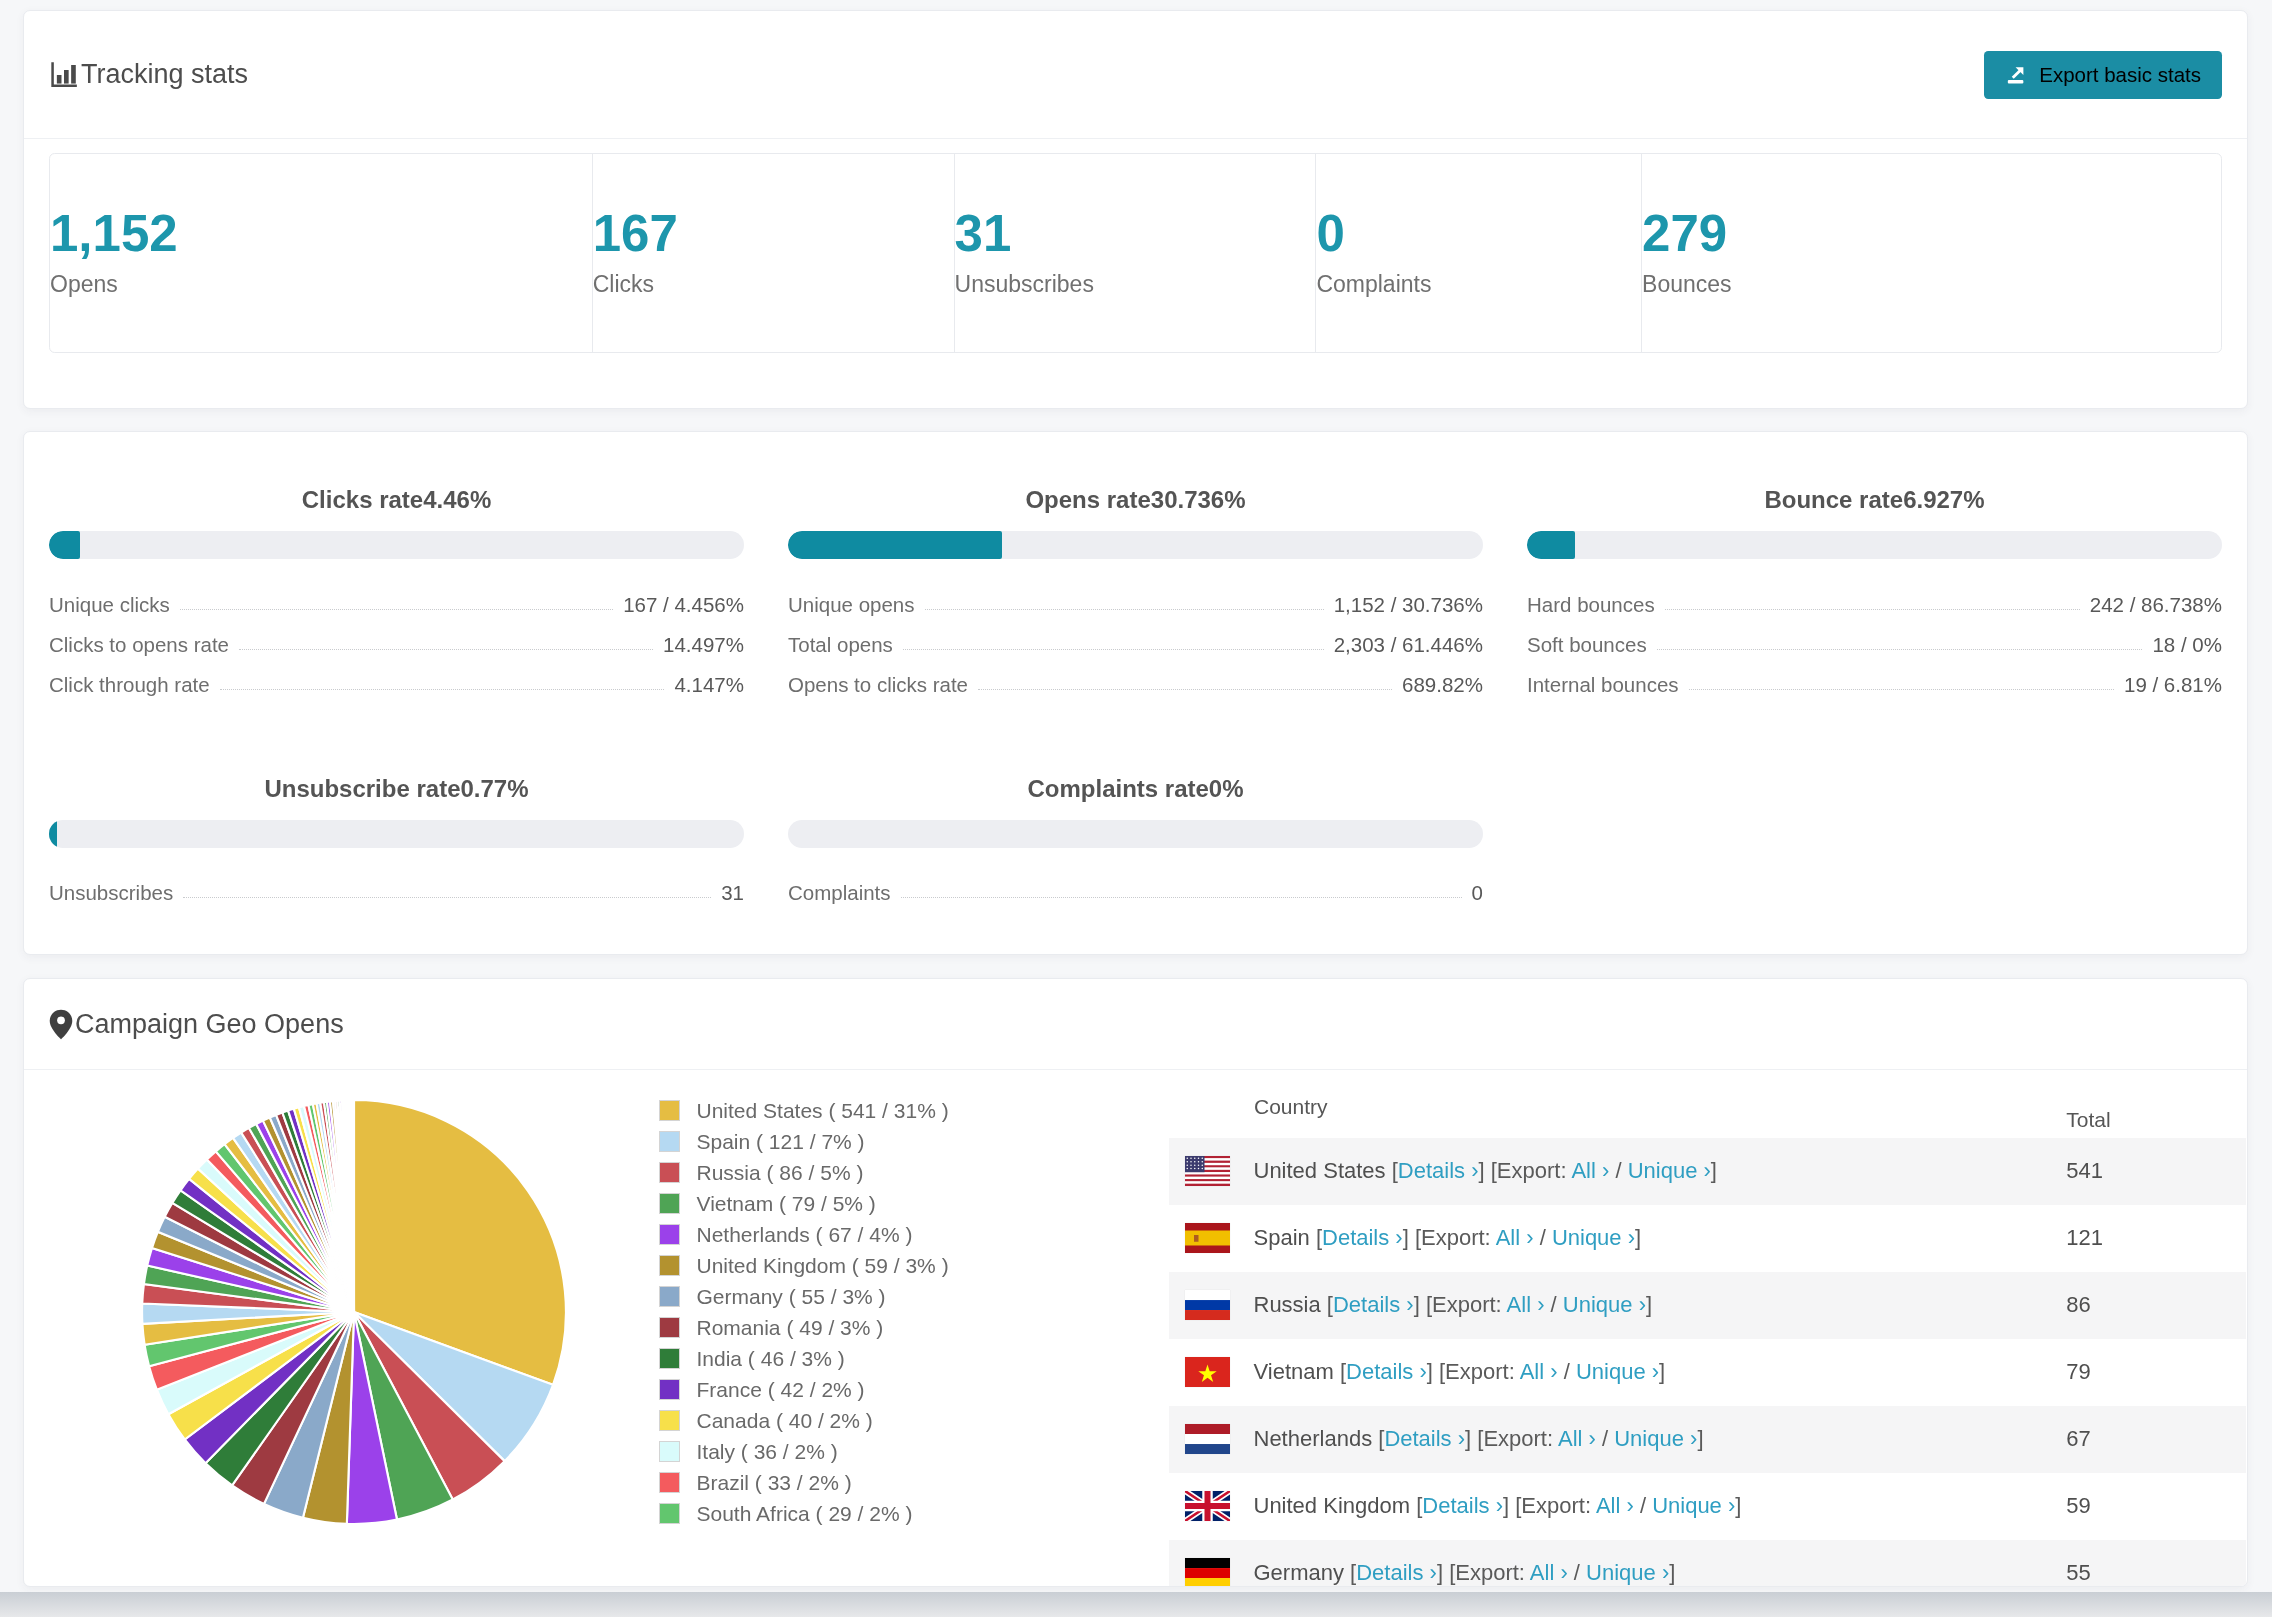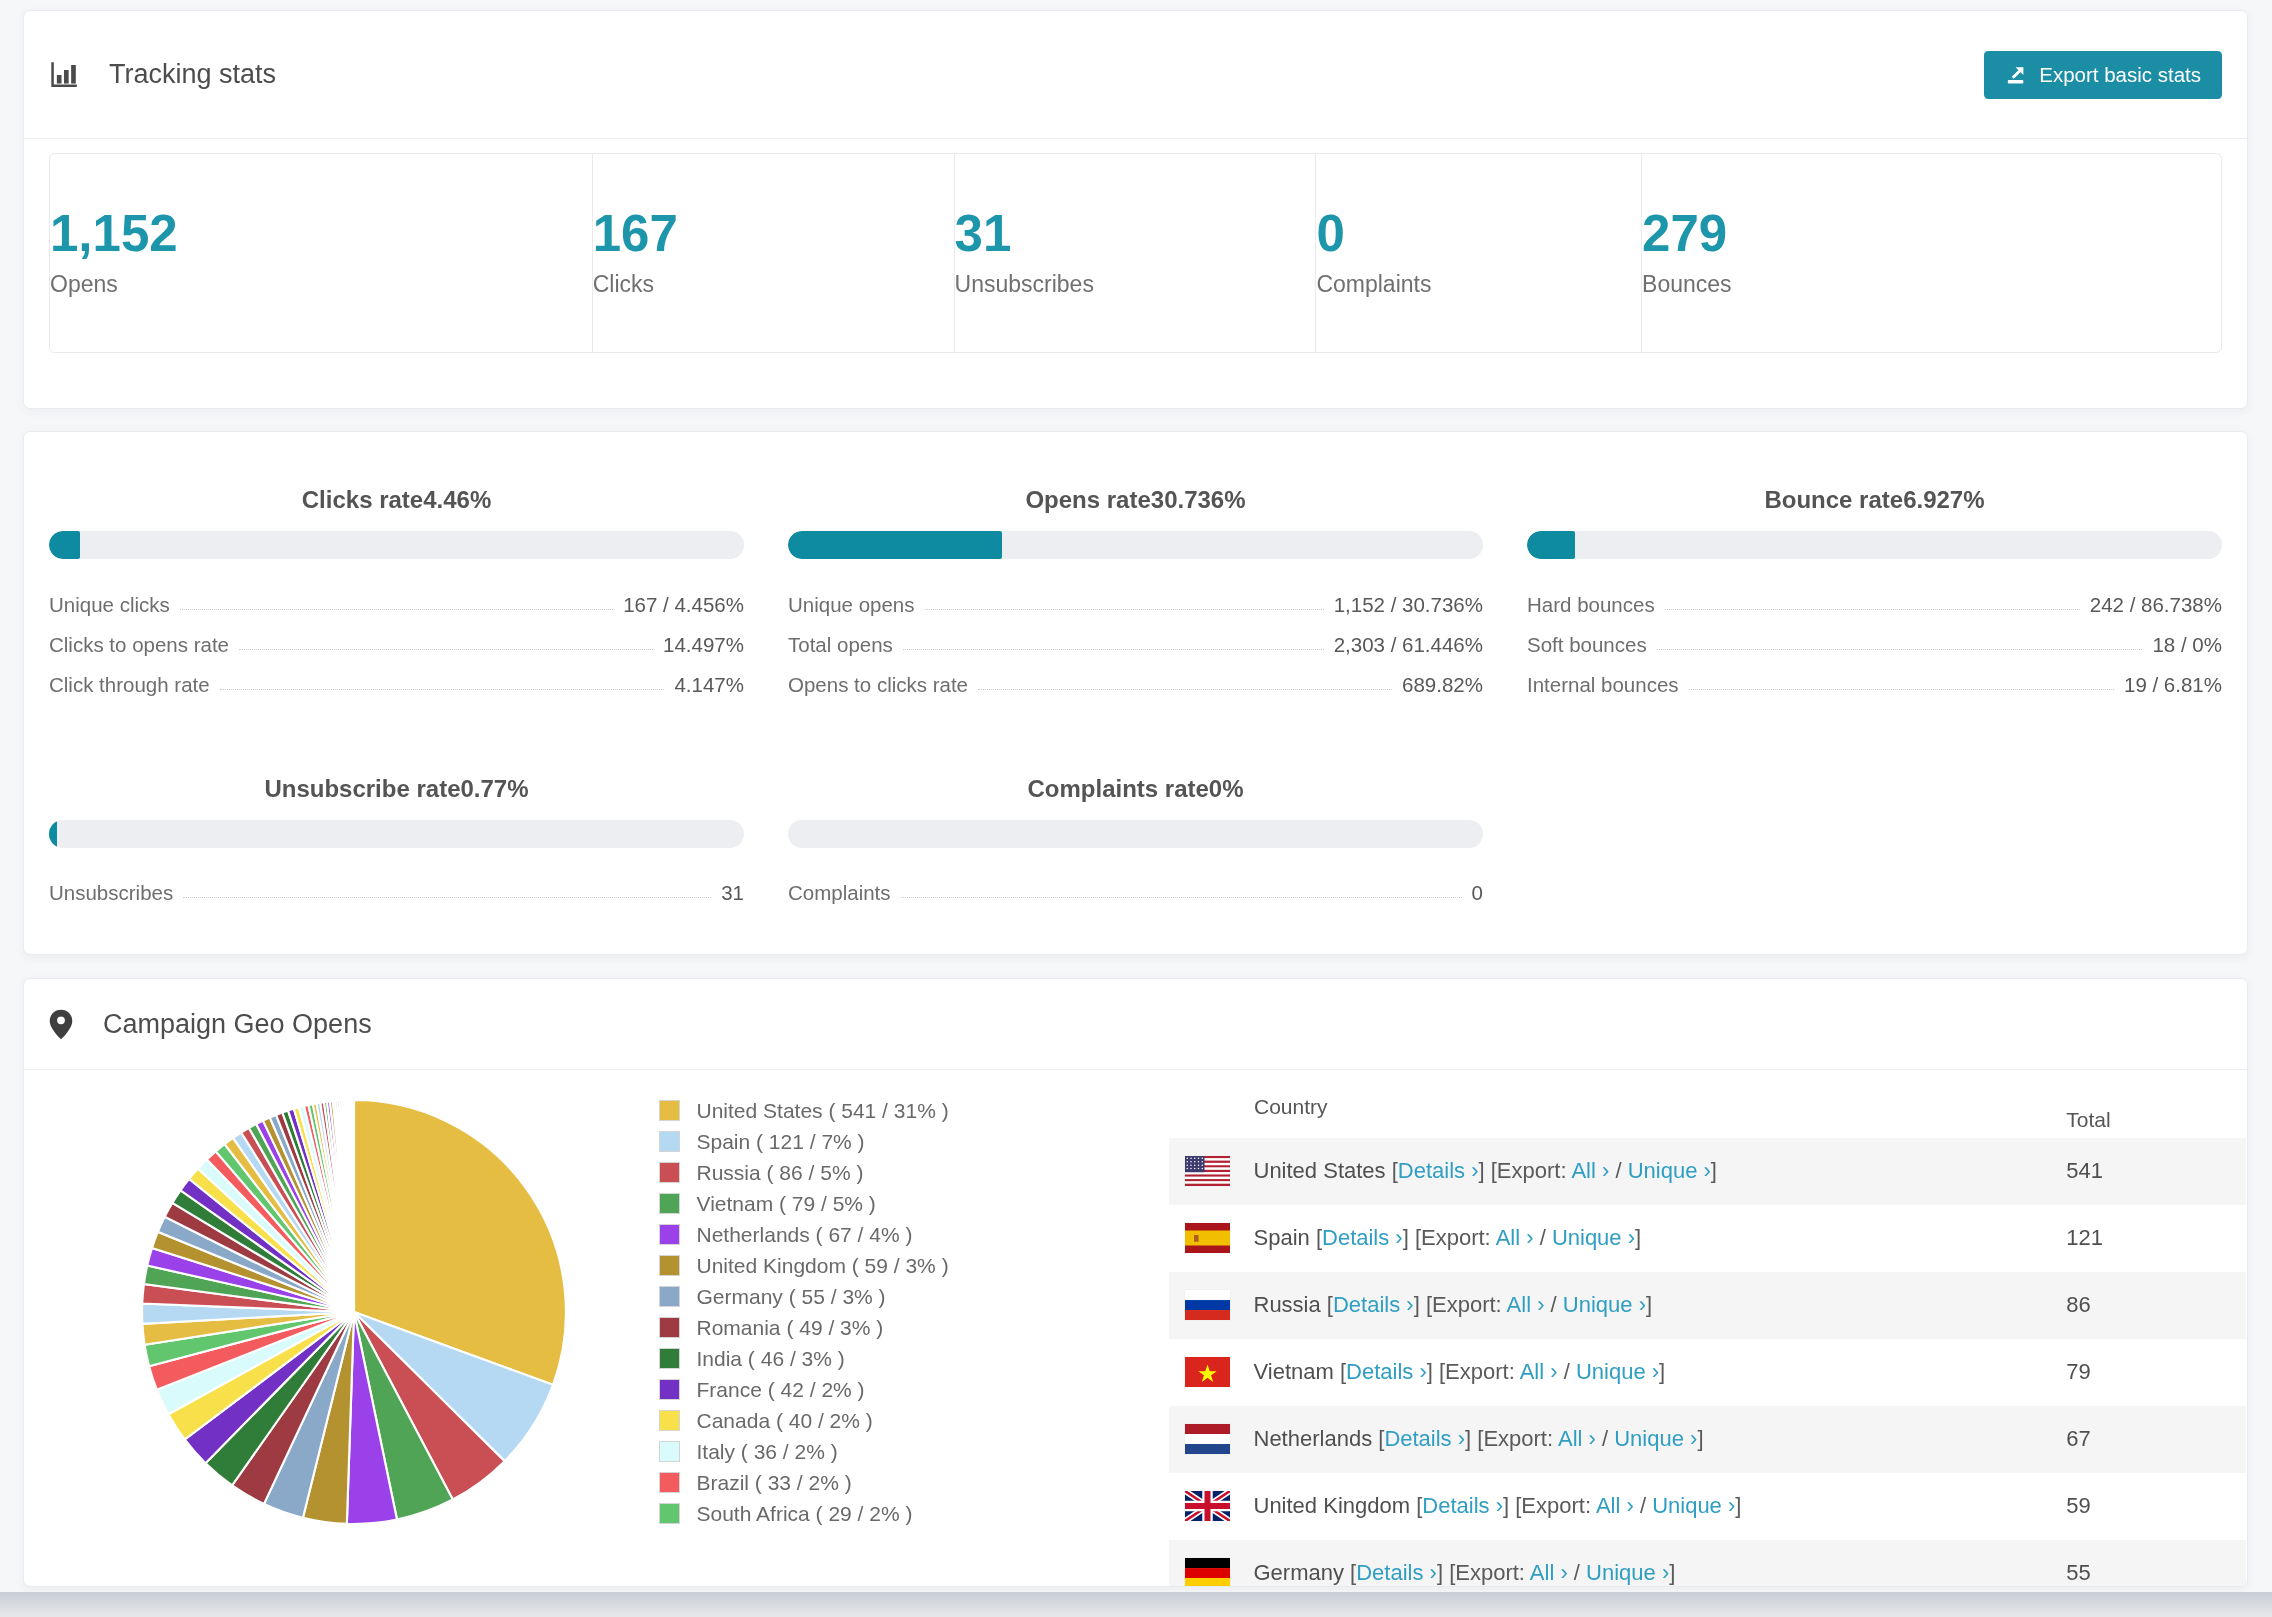--- a/index.html
+++ b/index.html
@@ -15,24 +15,24 @@
     box-shadow:0 2.1px 8.5px rgba(50,60,80,0.05);
     box-sizing:border-box;
   }
   
   #card-tracking{top:10px;height:399px;}
   .card-header{
     display:flex;align-items:center;justify-content:space-between;
     padding:0 25px;border-bottom:0.7px solid #eef0f3;
   }
   #card-tracking .card-header{height:127px;}
-  .card-title{display:flex;align-items:center;gap:30px;font-size:27px;color:#4d4d4d;}
+  .card-title{display:flex;align-items:center;gap:2px;font-size:27px;color:#4d4d4d;}
   .btn-export{
     display:flex;align-items:center;gap:11.3px;
-    background:#1b8da4;color:#ffffff;border:none;border-radius:4.2px;
+    background:#1b8da4;color:#000000;border:none;border-radius:4.2px;
     font-size:20.5px;padding:12px 21px;cursor:pointer;
     font-family:inherit;
     margin-left:16px;
   }
   .stats-row{
     margin:14px 25px 0;height:198px;
     border:0.7px solid #e8eaee;border-radius:5.6px;
     display:grid;grid-template-columns:1.5fr 1fr 1fr 0.9fr 1.6fr;
   }
   .stat-cell{

